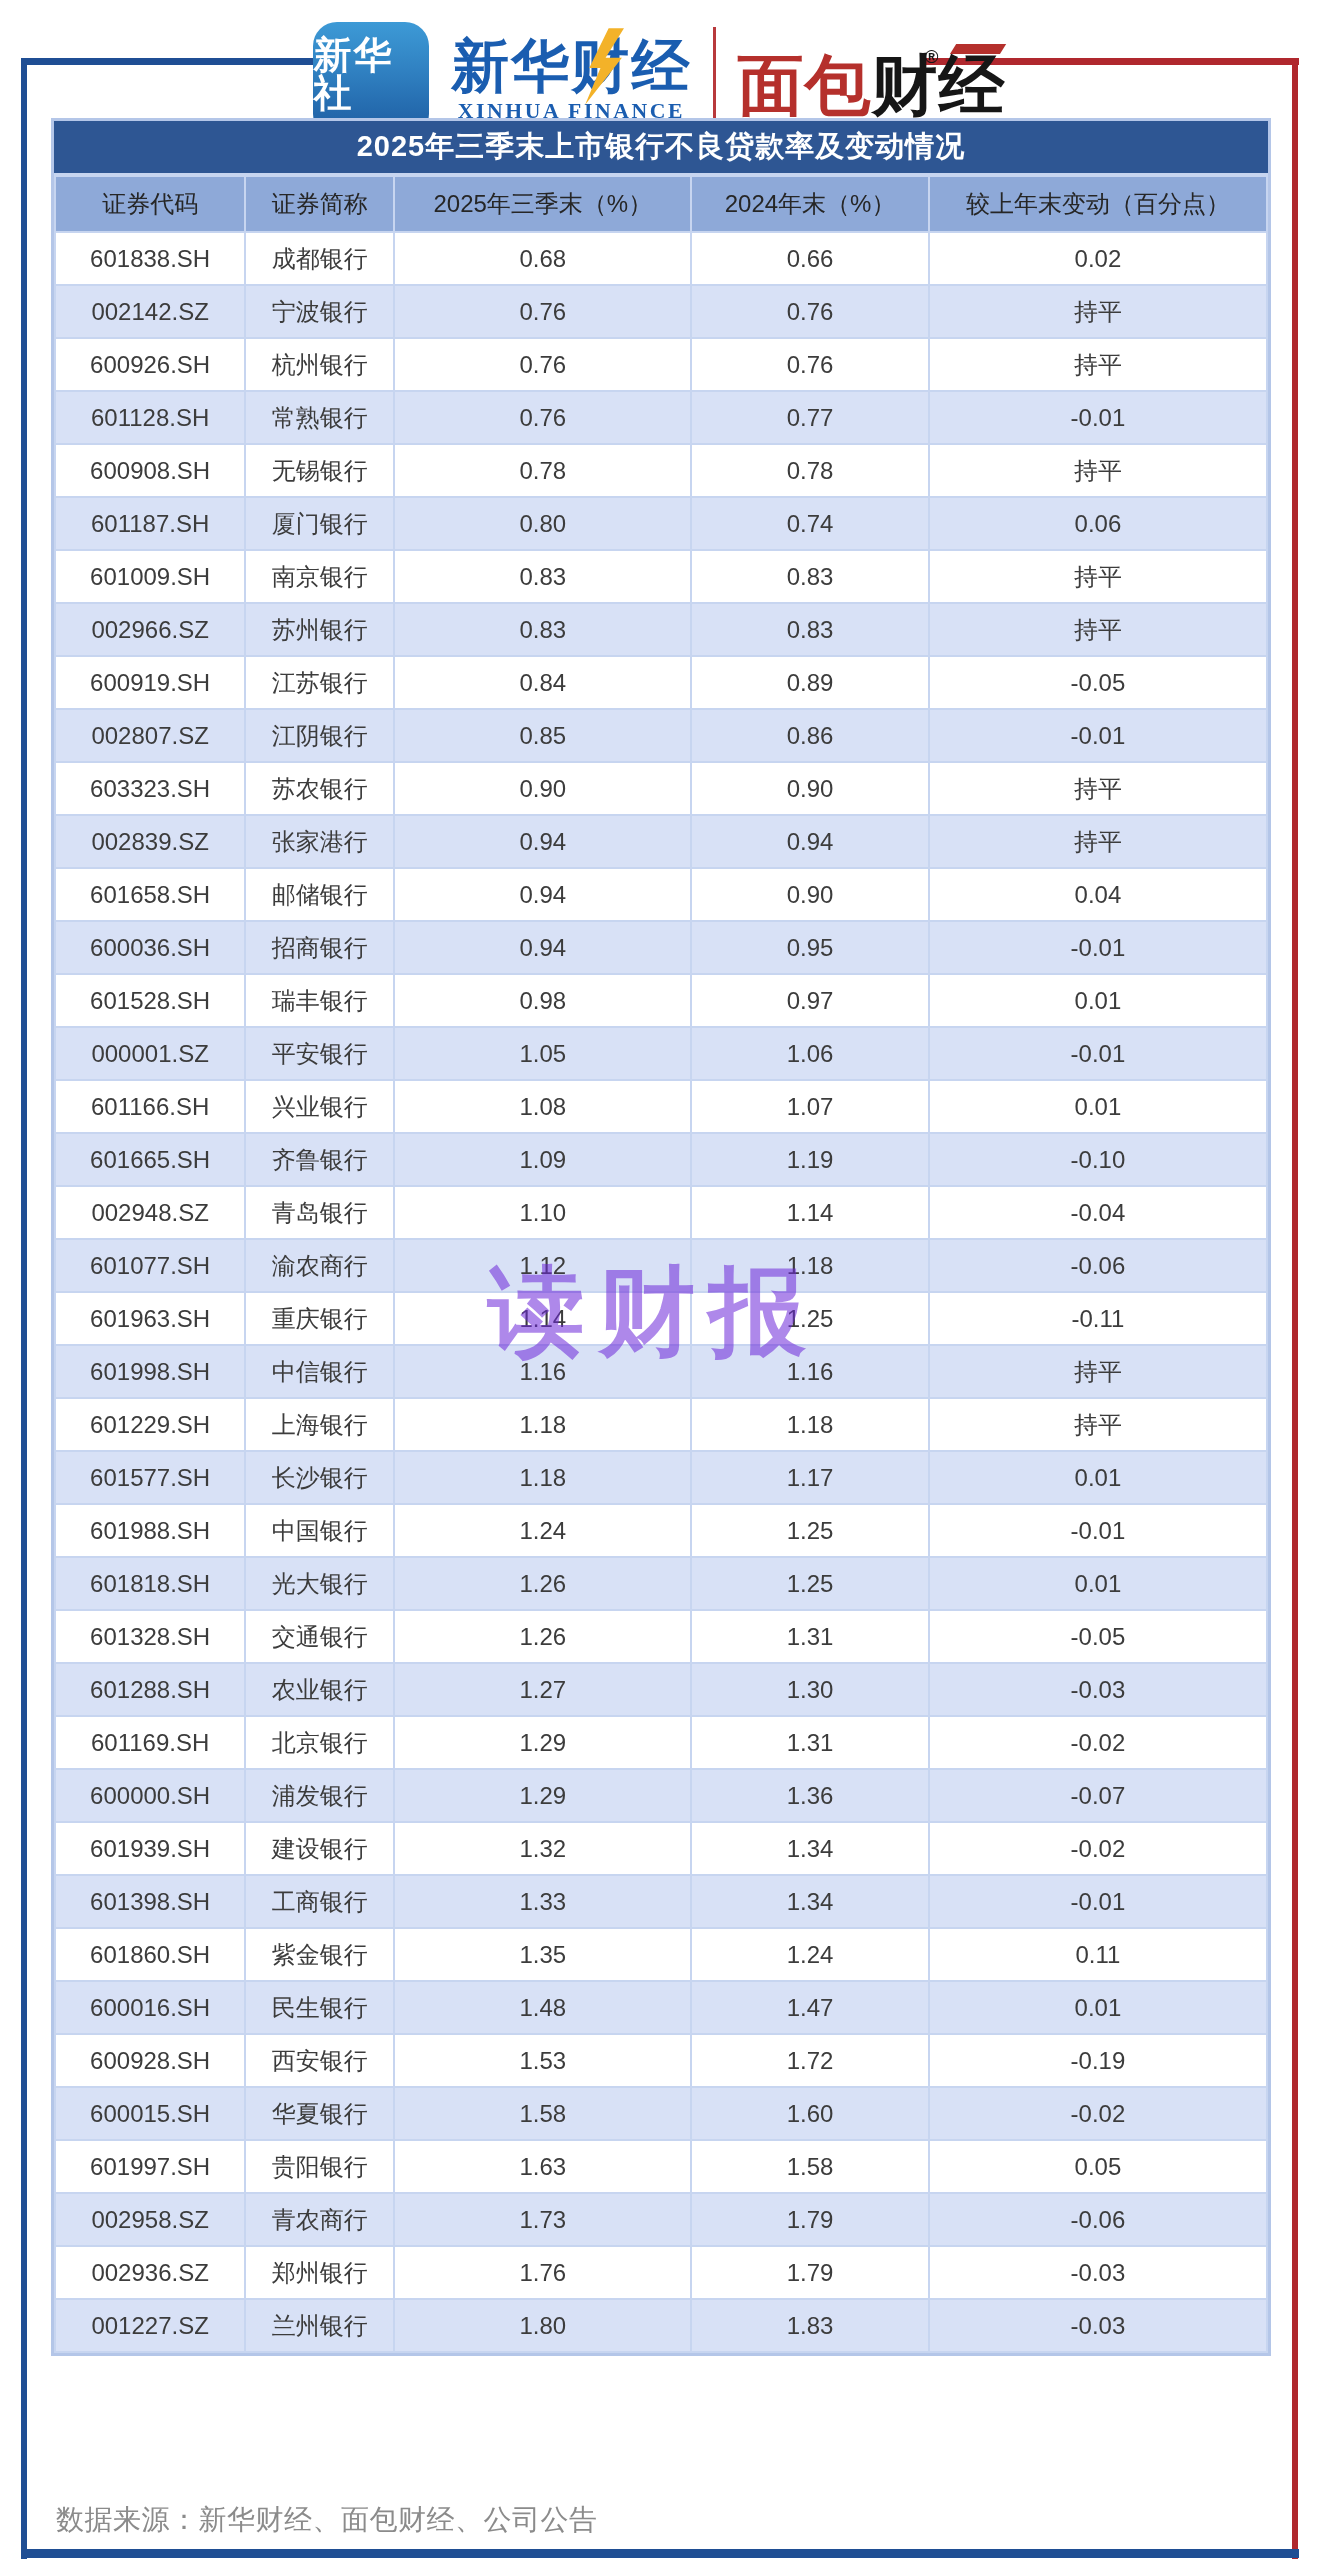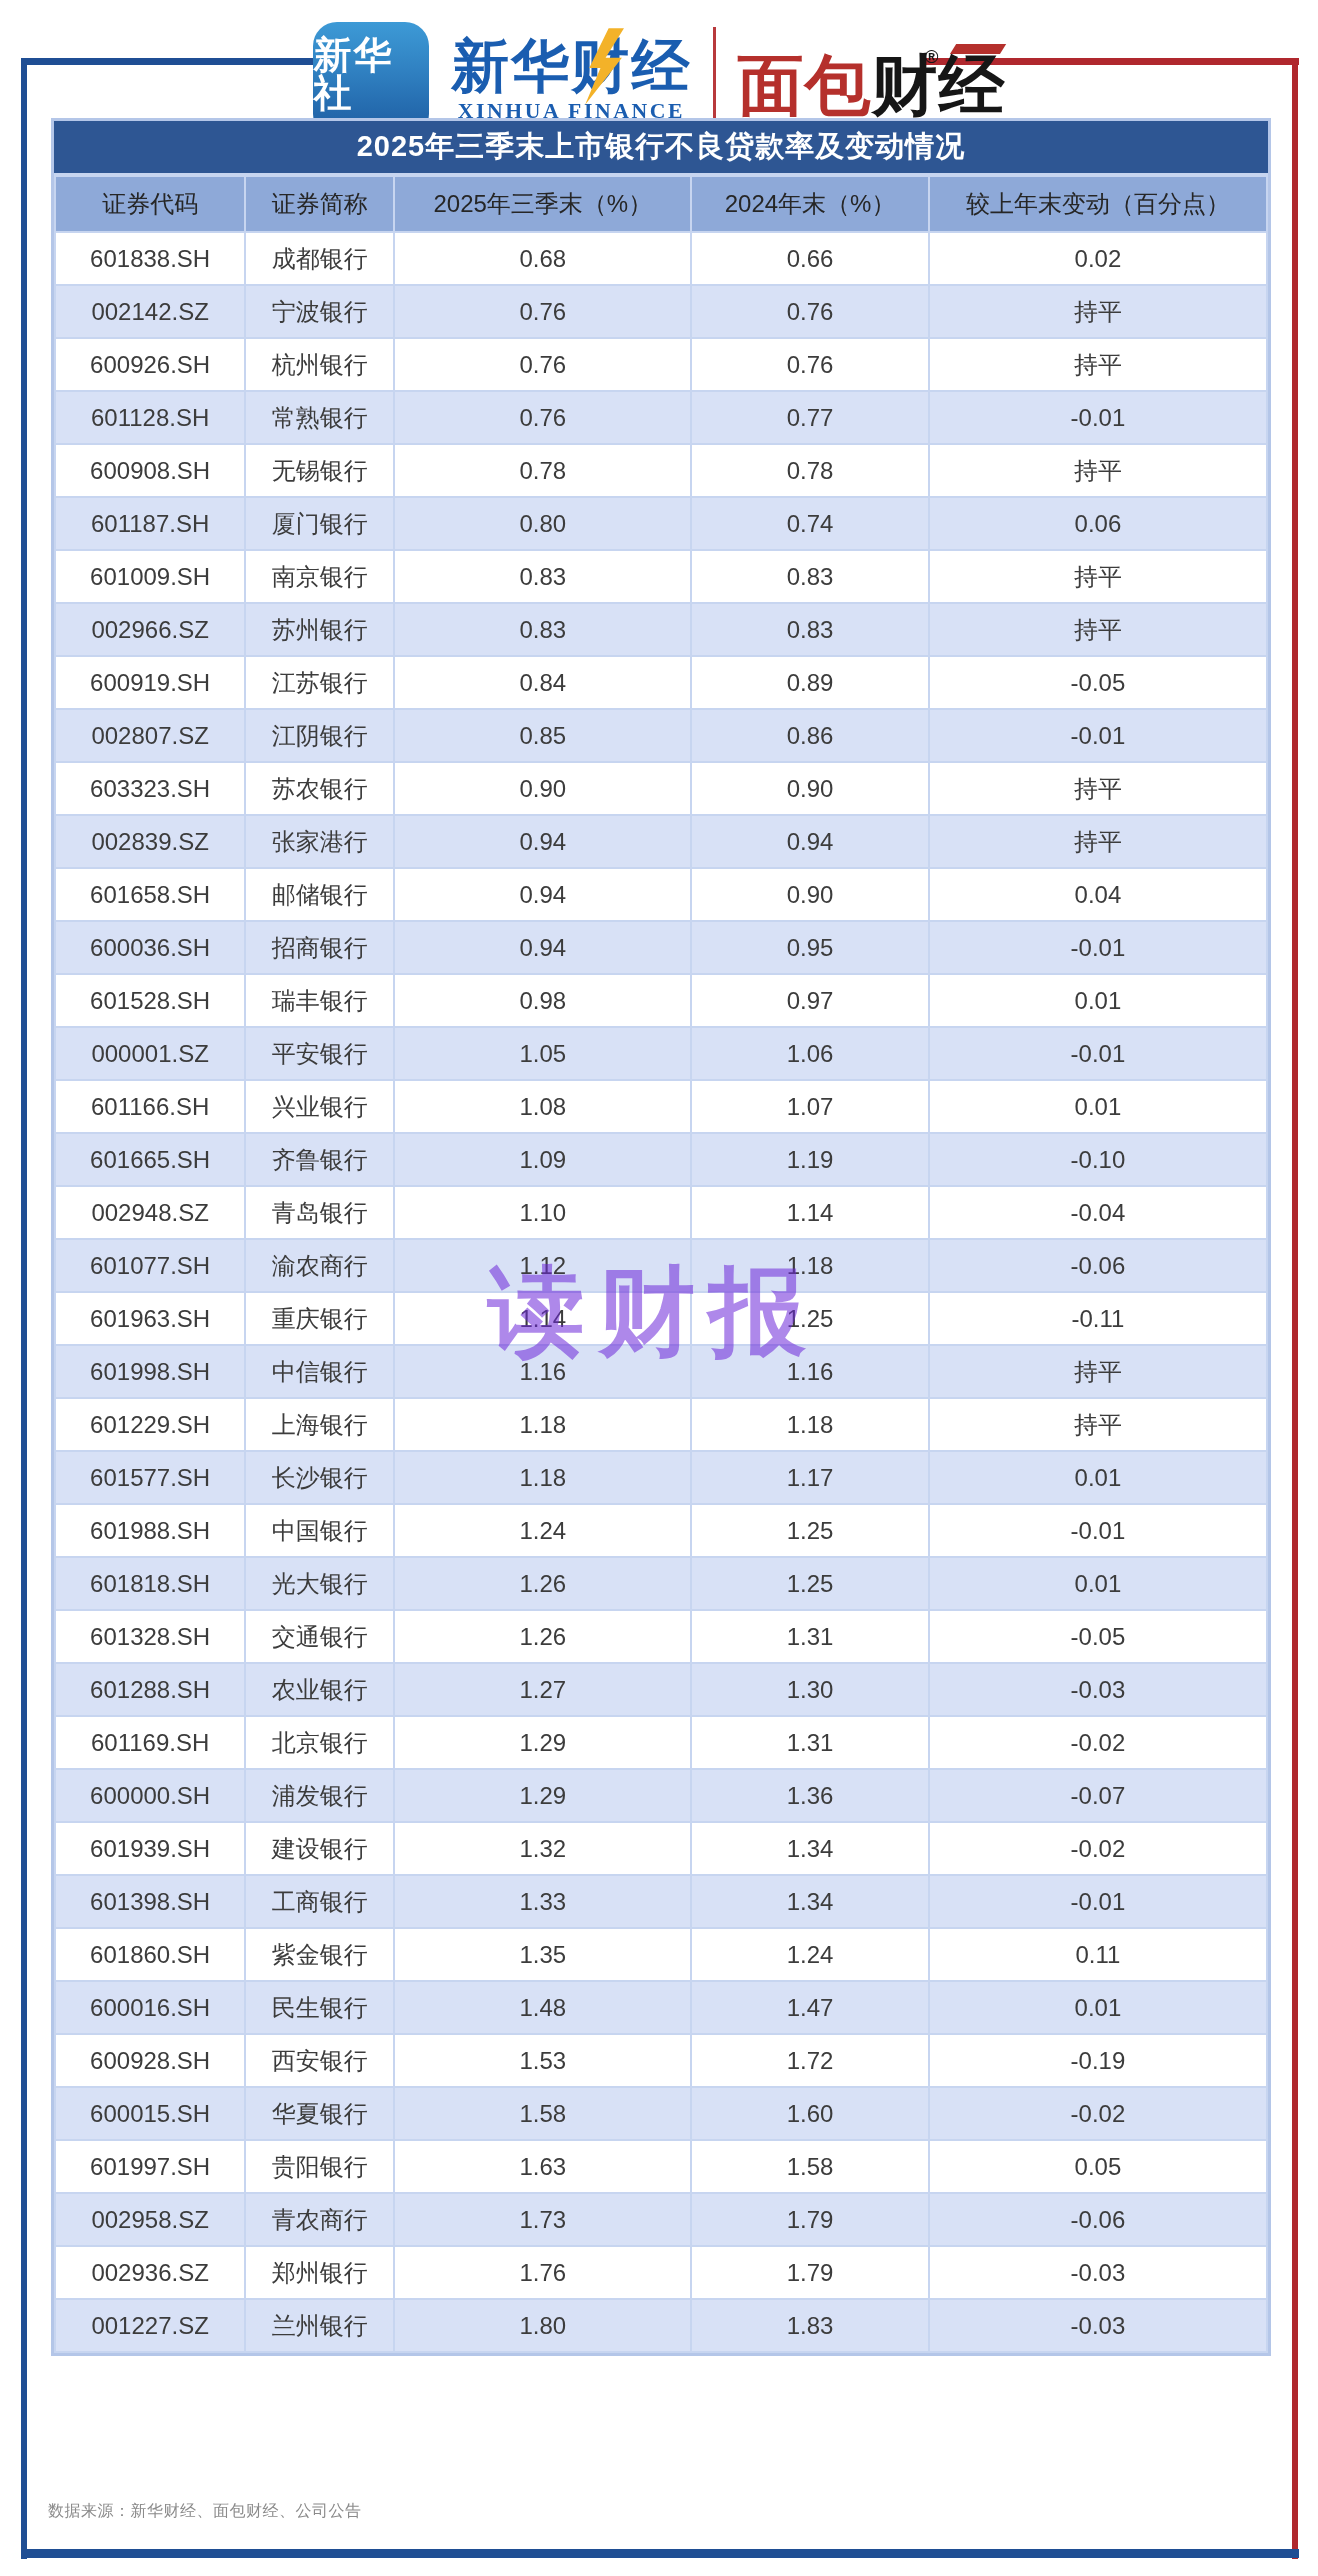--- a/index.html
+++ b/index.html
@@ -67,22 +67,22 @@
 
   
   .watermark{
     position:absolute;left:488px;top:1248px;z-index:5;
     font-size:97px;font-weight:700;letter-spacing:13.4px;
     color:#6d28d9;opacity:0.55;pointer-events:none;
   }
 
   
   .footer-source{
-    position:absolute;left:48px;top:2501px;
-    color:#8B8B8B;font-size:16px;letter-spacing:0.5px;
+    position:absolute;left:56px;top:2501px;
+    color:#8B8B8B;font-size:28px;letter-spacing:0.5px;
   }
 </style>
 </head>
 <body>
 
 <div class="page">
 
   <div class="frame-top-left"></div>
   <div class="frame-top-right"></div>
   <div class="frame-left"></div>

